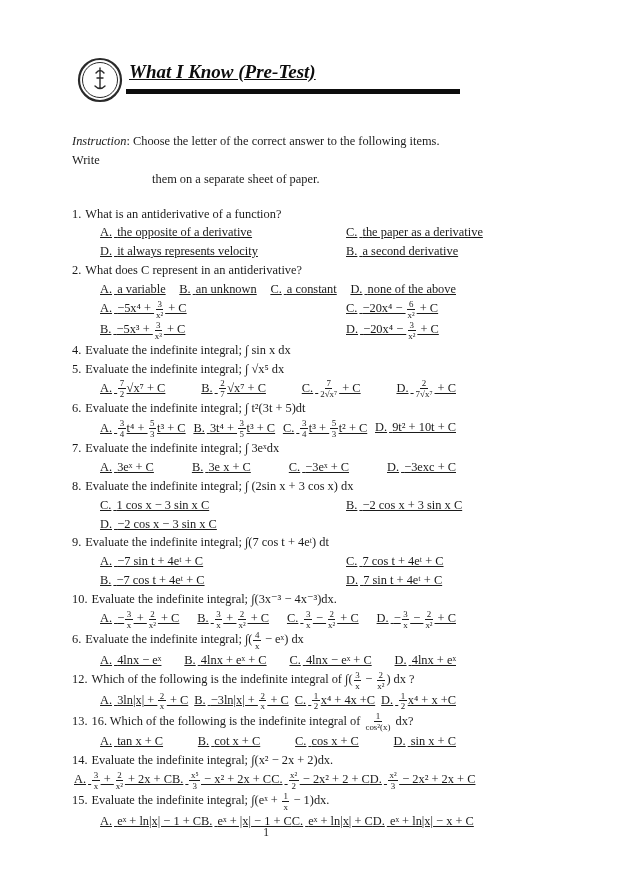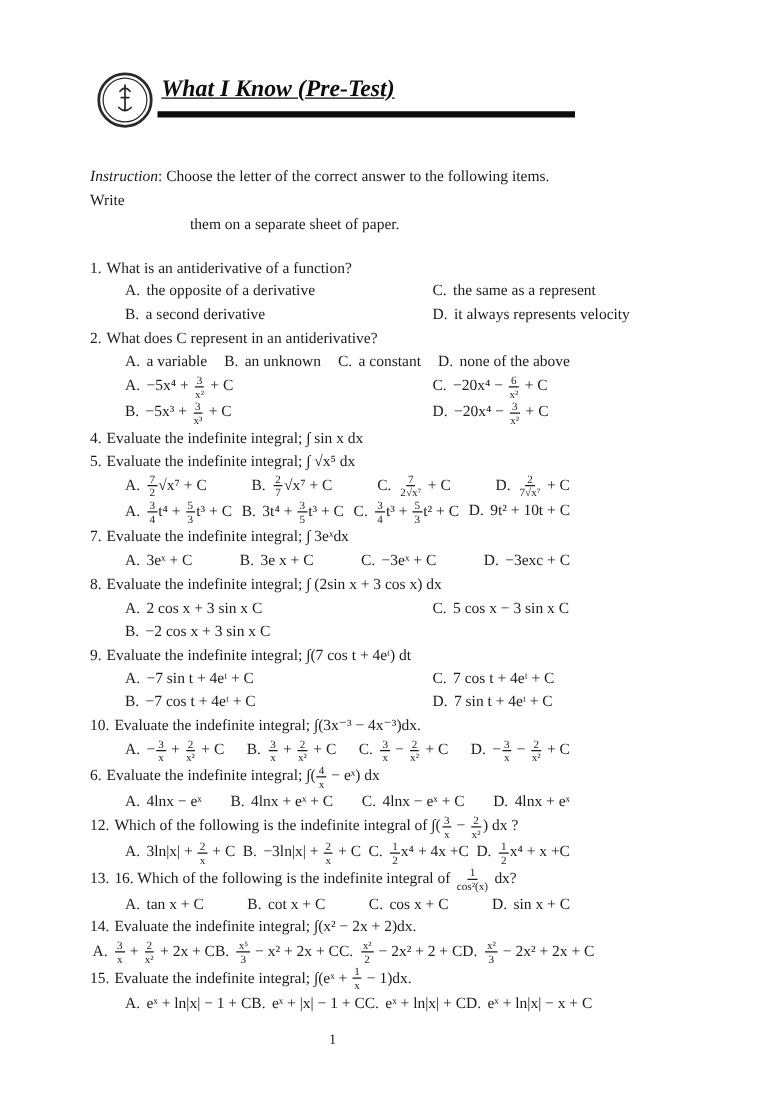--- a/index.html
+++ b/index.html
@@ -31,21 +31,21 @@
   .instr-label{font-style:italic;}
   .instr-line2{display:inline-block;padding-left:80px;}
   
   .question{margin:0;}
   .q-line{white-space:nowrap;}
   .q-num{margin-right:4px;}
   .choices{white-space:nowrap;}
   .choices.grid{display:grid;grid-template-columns:246px auto;padding-left:28px;}
   .choices.row{display:flex;justify-content:space-between;padding-left:28px;padding-right:4px;}
   .choices.row-wide{display:flex;justify-content:space-between;padding-left:2px;padding-right:0;}
-  .choice{display:inline-block;}
+  .choice{display:inline-block;text-decoration:underline;}
   .c-label{margin-right:2px;}
   
   .frac{
     display:inline-flex;flex-direction:column;align-items:center;
     vertical-align:middle;font-size:0.72em;line-height:1.12;margin:0 1px;
   }
   .frac .num{border-bottom:1px solid currentColor;padding:0 1.5px;}
   .frac .den{padding:0 1px;}
   
   .footer{position:absolute;left:0;right:0;bottom:36px;text-align:center;font-size:11.5px;}
@@ -70,23 +70,23 @@
   <p class="instruction">
     <span class="instr-label">Instruction</span><span>: Choose the letter of the correct answer to the following items. Write</span><br>
     <span class="instr-line2">them on a separate sheet of paper.</span>
   </p>
 
   <div id="questions">
       <div class="question">
         <div class="q-line"><span class="q-num">1.</span><span class="q-text">What is an antiderivative of a function?</span></div>
         <div class="choices grid">
           <span class="choice"><span class="c-label">A.</span> <span class="c-text">the opposite of a derivative</span></span>
-          <span class="choice"><span class="c-label">C.</span> <span class="c-text">the same as a represent</span></span>
+          <span class="choice"><span class="c-label">C.</span> <span class="c-text">the paper as a derivative</span></span>
+          <span class="choice"><span class="c-label">D.</span> <span class="c-text">it always represents velocity</span></span>
           <span class="choice"><span class="c-label">B.</span> <span class="c-text">a second derivative</span></span>
-          <span class="choice"><span class="c-label">D.</span> <span class="c-text">it always represents velocity</span></span>
         </div>
       </div>
       <div class="question">
         <div class="q-line"><span class="q-num">2.</span><span class="q-text">What does C represent in an antiderivative?</span></div>
         <div class="choices row">
           <span class="choice"><span class="c-label">A.</span> <span class="c-text">a variable</span></span>
           <span class="choice"><span class="c-label">B.</span> <span class="c-text">an unknown</span></span>
           <span class="choice"><span class="c-label">C.</span> <span class="c-text">a constant</span></span>
           <span class="choice"><span class="c-label">D.</span> <span class="c-text">none of the above</span></span>
         </div>
@@ -129,20 +129,21 @@
                 <span class="num">7</span>
                 <span class="den">2√x⁷</span>
               </span> + C</span></span>
           <span class="choice"><span class="c-label">D.</span> <span class="c-text"><span class="frac">
                 <span class="num">2</span>
                 <span class="den">7√x⁷</span>
               </span> + C</span></span>
         </div>
       </div>
       <div class="question">
+        <div class="q-line"><span class="q-num">6.</span><span class="q-text">Evaluate the indefinite integral; ∫ t²(3t + 5)dt</span></div>
         <div class="choices row">
           <span class="choice"><span class="c-label">A.</span> <span class="c-text"><span class="frac">
                 <span class="num">3</span>
                 <span class="den">4</span>
               </span>t⁴ + <span class="frac">
                 <span class="num">5</span>
                 <span class="den">3</span>
               </span>t³ + C</span></span>
           <span class="choice"><span class="c-label">B.</span> <span class="c-text">3t⁴ + <span class="frac">
                 <span class="num">3</span>
@@ -163,23 +164,23 @@
         <div class="choices row">
           <span class="choice"><span class="c-label">A.</span> <span class="c-text">3eˣ + C</span></span>
           <span class="choice"><span class="c-label">B.</span> <span class="c-text">3e x + C</span></span>
           <span class="choice"><span class="c-label">C.</span> <span class="c-text">−3eˣ + C</span></span>
           <span class="choice"><span class="c-label">D.</span> <span class="c-text">−3exc + C</span></span>
         </div>
       </div>
       <div class="question">
         <div class="q-line"><span class="q-num">8.</span><span class="q-text">Evaluate the indefinite integral; ∫ (2sin x + 3 cos x) dx</span></div>
         <div class="choices grid">
-          <span class="choice"><span class="c-label">A.</span> <span class="c-text">2 cos x + 3 sin x C</span></span>
-          <span class="choice"><span class="c-label">C.</span> <span class="c-text">5 cos x − 3 sin x C</span></span>
+          <span class="choice"><span class="c-label">C.</span> <span class="c-text">1 cos x − 3 sin x C</span></span>
           <span class="choice"><span class="c-label">B.</span> <span class="c-text">−2 cos x + 3 sin x C</span></span>
+          <span class="choice"><span class="c-label">D.</span> <span class="c-text">−2 cos x − 3 sin x C</span></span>
         </div>
       </div>
       <div class="question">
         <div class="q-line"><span class="q-num">9.</span><span class="q-text">Evaluate the indefinite integral; ∫(7 cos t + 4eᵗ) dt</span></div>
         <div class="choices grid">
           <span class="choice"><span class="c-label">A.</span> <span class="c-text">−7 sin t + 4eᵗ + C</span></span>
           <span class="choice"><span class="c-label">C.</span> <span class="c-text">7 cos t + 4eᵗ + C</span></span>
           <span class="choice"><span class="c-label">B.</span> <span class="c-text">−7 cos t + 4eᵗ + C</span></span>
           <span class="choice"><span class="c-label">D.</span> <span class="c-text">7 sin t + 4eᵗ + C</span></span>
         </div>

